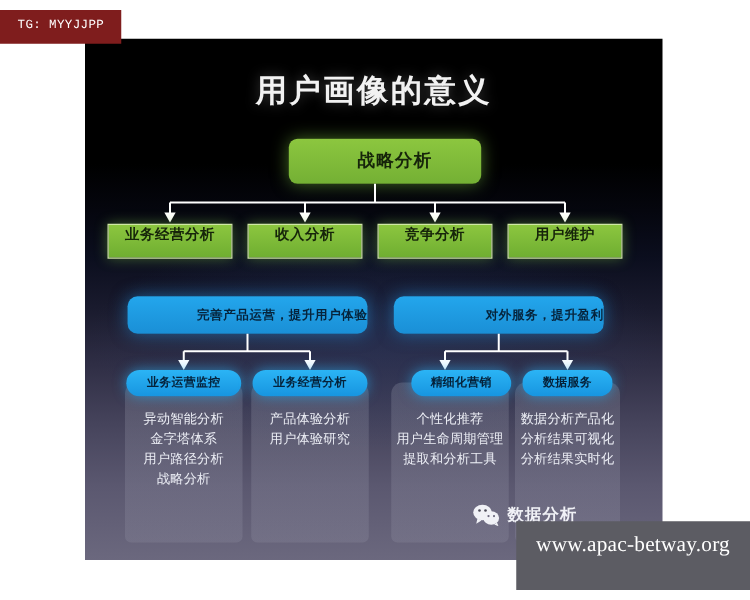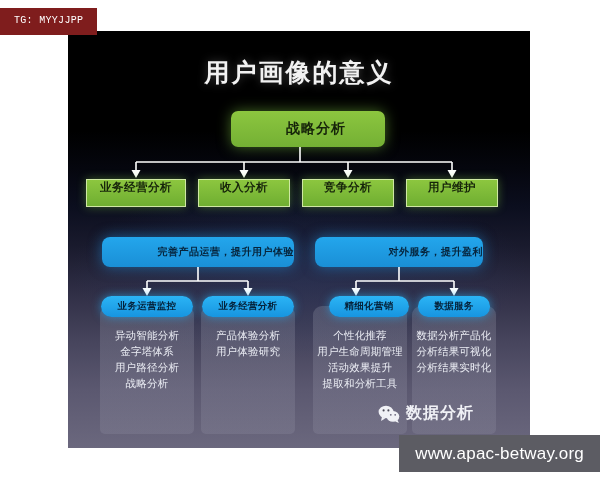--- a/index.html
+++ b/index.html
@@ -17,23 +17,23 @@
     padding:8px 14px 9px 14px;
     letter-spacing:.3px;
     font-family:Liberation Mono, monospace;
   }
 
   
   #url-watermark{
     position:absolute;right:0;bottom:8px;z-index:40;
     background:#5c5c63;color:#ffffff;
     font-size:17px;line-height:1;
-    padding:10px 16px 10px 16px;
+    padding:10px 16px 28px 16px;
     letter-spacing:.2px;
-    font-family:Liberation Sans, sans-serif;
+    font-family:Liberation Serif, serif;
   }
 
   
   #slide{
     position:absolute;left:68px;top:31px;width:462px;height:417px;
     background:linear-gradient(180deg,
        #000000 0%,
        #000000 24%,
        #05060e 33%,
        #0b0e1e 42%,
@@ -132,21 +132,21 @@
   .items.i1{left:133px;width:94px;}
   .items.i2{left:241px;width:102px;}
   .items.i3{left:342px;width:88px;}
   .items div{white-space:nowrap;}
 
   
   .wechat{
     position:absolute;left:310px;top:372px;
     display:flex;align-items:center;gap:6px;
   }
-  .wechat .wx-name{color:#f0f1f6;font-size:16px;font-weight:bold;letter-spacing:1px;}
+  .wechat .wx-name{color:#f0f1f6;font-size:13px;font-weight:bold;letter-spacing:1px;}
   .wx-icon{display:block;}
 </style>
 </head>
 <body>
 
 <div id="tg-watermark">TG: MYYJJPP</div>
 
 <div id="slide">
 
   <div class="title">用户画像的意义</div>
@@ -236,21 +236,20 @@
     <div>用户路径分析</div>
     <div>战略分析</div>
   </div>
   <div class="items i1">
     <div>产品体验分析</div>
     <div>用户体验研究</div>
   </div>
   <div class="items i2">
     <div>个性化推荐</div>
     <div>用户生命周期管理</div>
-    <div>活动效果提升</div>
     <div>提取和分析工具</div>
   </div>
   <div class="items i3">
     <div>数据分析产品化</div>
     <div>分析结果可视化</div>
     <div>分析结果实时化</div>
   </div>
 
   <div class="wechat">
     <svg class="wx-icon" width="22" height="18" viewBox="0 0 22 18" xmlns="http://www.w3.org/2000/svg">

